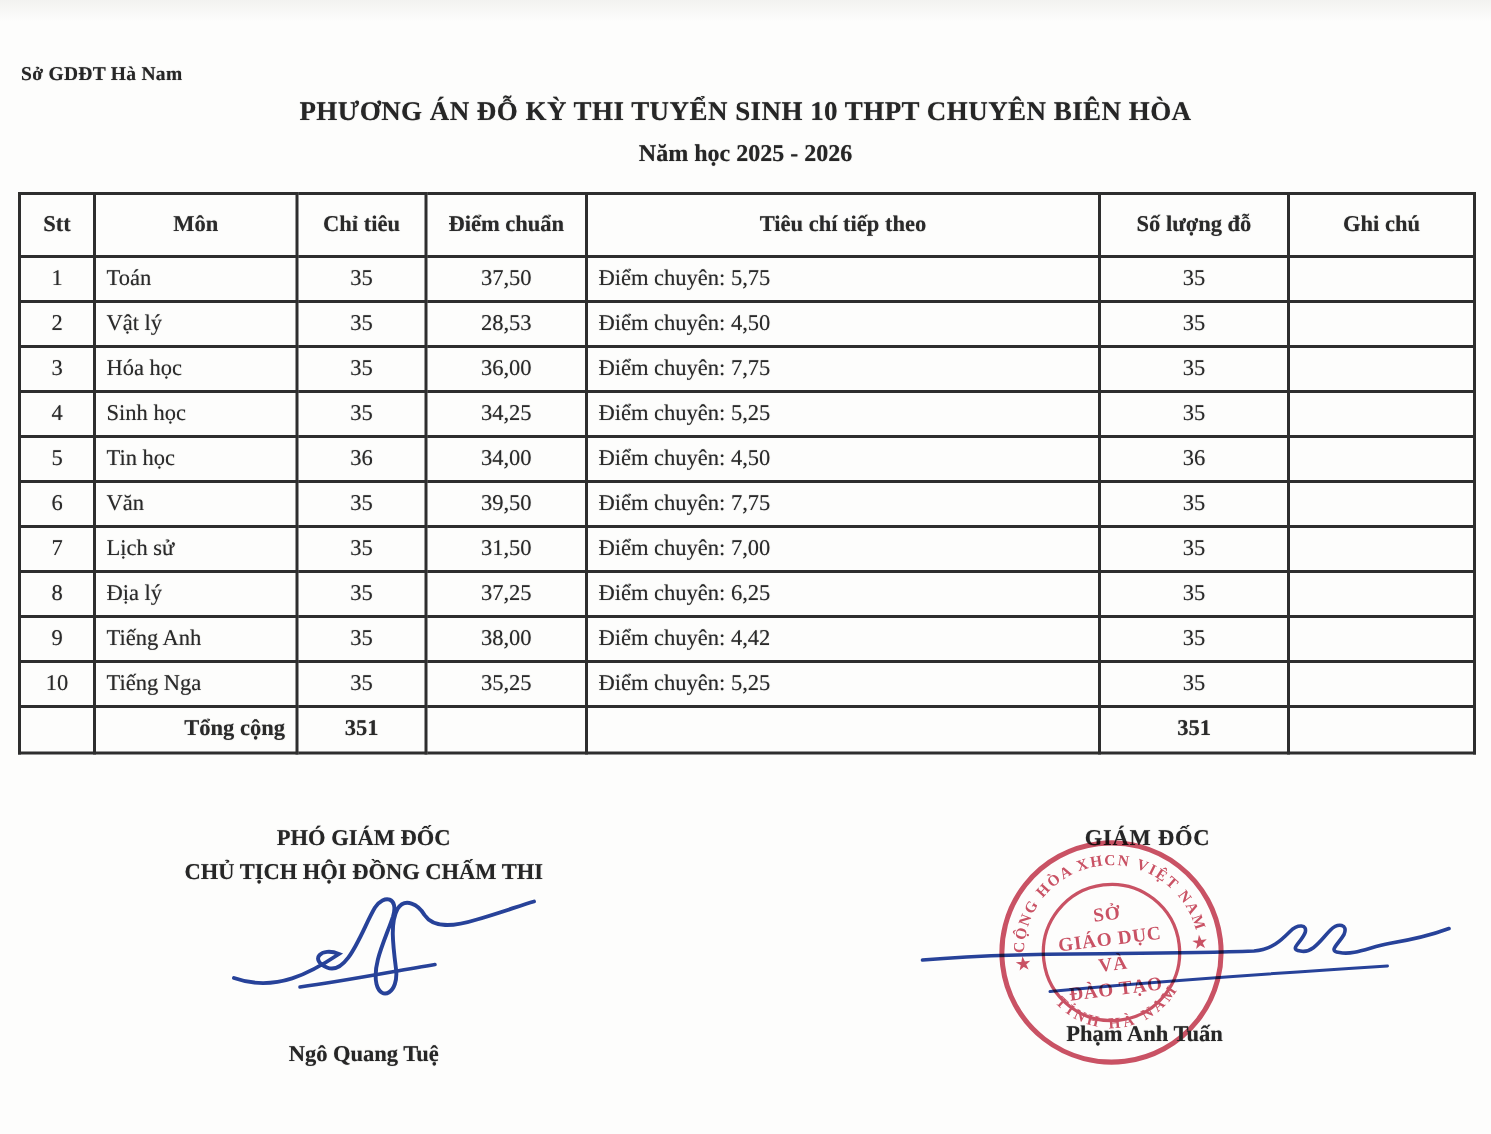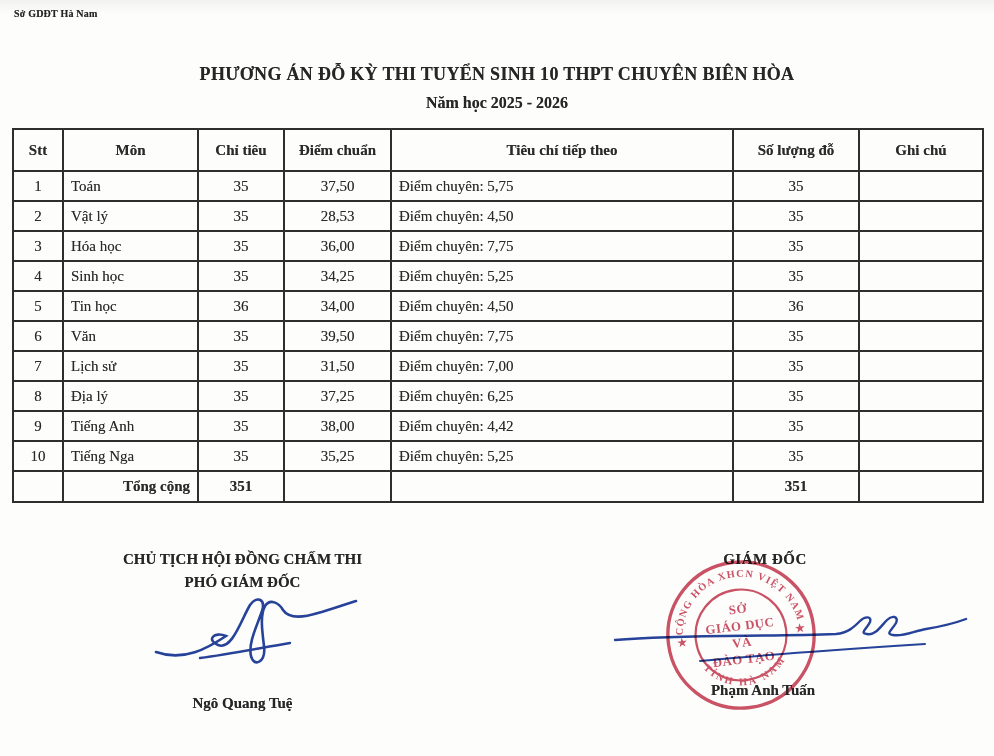--- a/index.html
+++ b/index.html
@@ -11,22 +11,22 @@
     position:relative;
     overflow:hidden;
   }
   .page{
     position:absolute;inset:0;
     background:linear-gradient(180deg,#f2f2f0 0px,#fdfdfc 14px,#fdfdfc 100%);
   }
   .scan-text{ text-shadow:0 0 0.6px rgba(30,30,30,.55); }
 
   .org{
-    position:absolute;left:14px;top:8px;
-    font-weight:bold;font-size:10px;letter-spacing:.2px;
+    position:absolute;left:14px;top:41px;
+    font-weight:bold;font-size:13px;letter-spacing:.2px;
   }
   .title{
     position:absolute;left:0;top:64px;width:100%;
     text-align:center;font-weight:bold;font-size:18px;letter-spacing:.3px;
   }
   .subtitle{
     position:absolute;left:0;top:94px;width:100%;
     text-align:center;font-weight:bold;font-size:16px;
   }
 
@@ -216,22 +216,22 @@
         <td></td>
         <td class="total-num">351</td>
         <td></td>
       </tr>
     </tfoot>
   </table>
 
   <div class="director-title scan-text">GIÁM ĐỐC</div>
 
   <div class="left-block scan-text">
+    <div>PHÓ GIÁM ĐỐC</div>
     <div>CHỦ TỊCH HỘI ĐỒNG CHẤM THI</div>
-    <div>PHÓ GIÁM ĐỐC</div>
   </div>
   <div class="left-name scan-text">Ngô Quang Tuệ</div>
   <div class="right-name scan-text">Phạm Anh Tuấn</div>
 
   <svg class="sig-left" viewBox="0 0 212 86" fill="none">
     <path d="M 6,64 C 34,74 58,60 76,48 C 64,43 56,52 68,57 C 82,63 92,30 100,17
              C 106,8 116,10 112,23 C 107,38 98,55 101,68 C 104,80 116,74 114,58
              C 112,42 110,27 115,18 C 120,10 129,15 133,22 C 139,31 152,30 168,25
              C 182,21 196,16 206,13" stroke="#27429b" stroke-width="2.6" stroke-linecap="round"></path>
     <path d="M 50,70 C 80,66 110,60 140,55" stroke="#27429b" stroke-width="2.4" stroke-linecap="round"></path>

